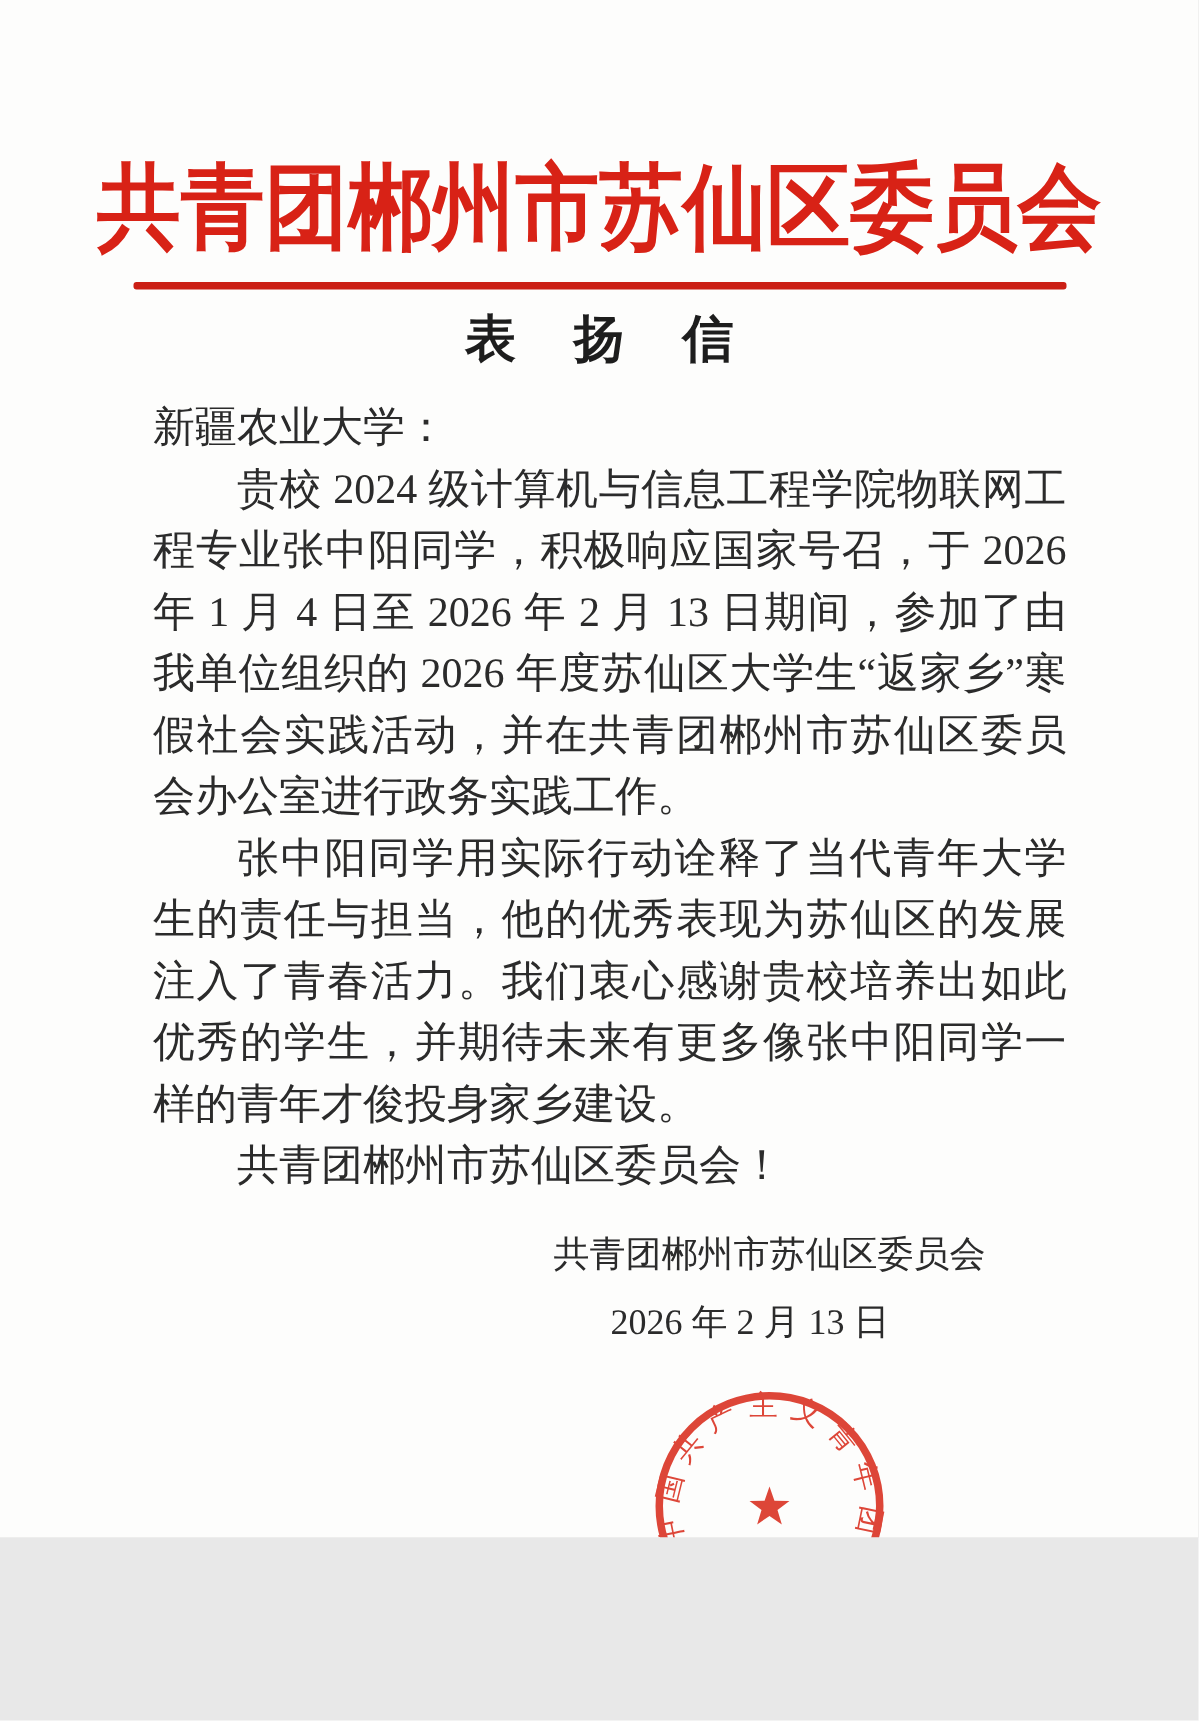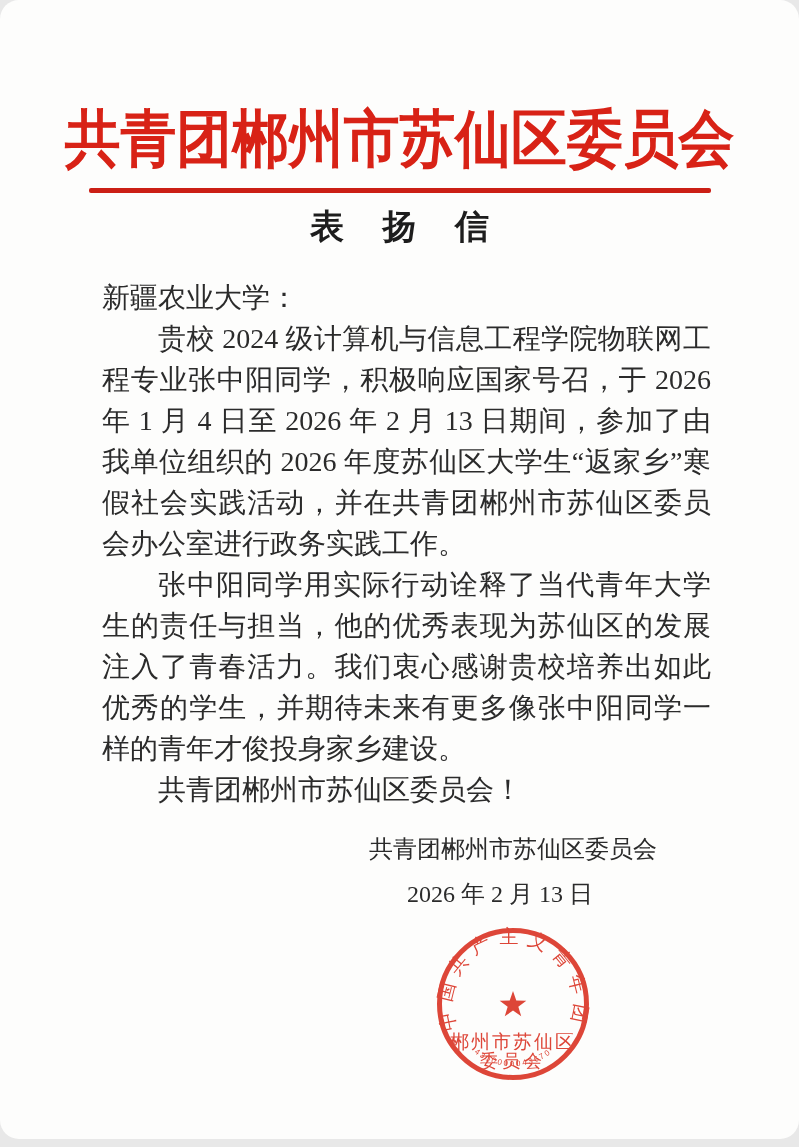--- a/index.html
+++ b/index.html
@@ -1,26 +1,25 @@
 <!DOCTYPE html>
 <html><head>
 <meta charset="utf-8">
 <style>
   * { margin: 0; padding: 0; box-sizing: border-box; }
   html, body { background: #e8e8e8; }
   .page {
     position: relative;
     width: 799px;
-    height: 1139px;
+    height: 1025px;
     margin: 0 auto;
     background: #fdfdfc;
     overflow: hidden;
     font-family: "Liberation Serif", serif;
     color: #262626;
-    border-radius: 19px;
   }
   .org-header {
     padding-top: 108px;
     text-align: center;
     font-size: 62px;
     font-weight: 700;
     line-height: 1;
     color: #d82216;
     white-space: nowrap;
     transform: scaleX(0.9);
@@ -38,21 +37,21 @@
     margin-top: 12px;
     text-align: center;
     font-family: Liberation Serif, serif;
     font-size: 34px;
     font-weight: 700;
     color: #1d1d1d;
     word-spacing: 30px;
     line-height: 44px;
   }
   .letter-body {
-    margin: 28px 88px 0 102px;
+    margin: 16px 88px 0 102px;
     font-size: 28px;
     line-height: 41px;
     text-align: justify;
     color: #2b2b2b;
   }
   .letter-body p { text-indent: 2em; }
   .letter-body p.salutation { text-indent: 0; }
   .sign-block {
     margin-top: 24px;
     text-align: right;

